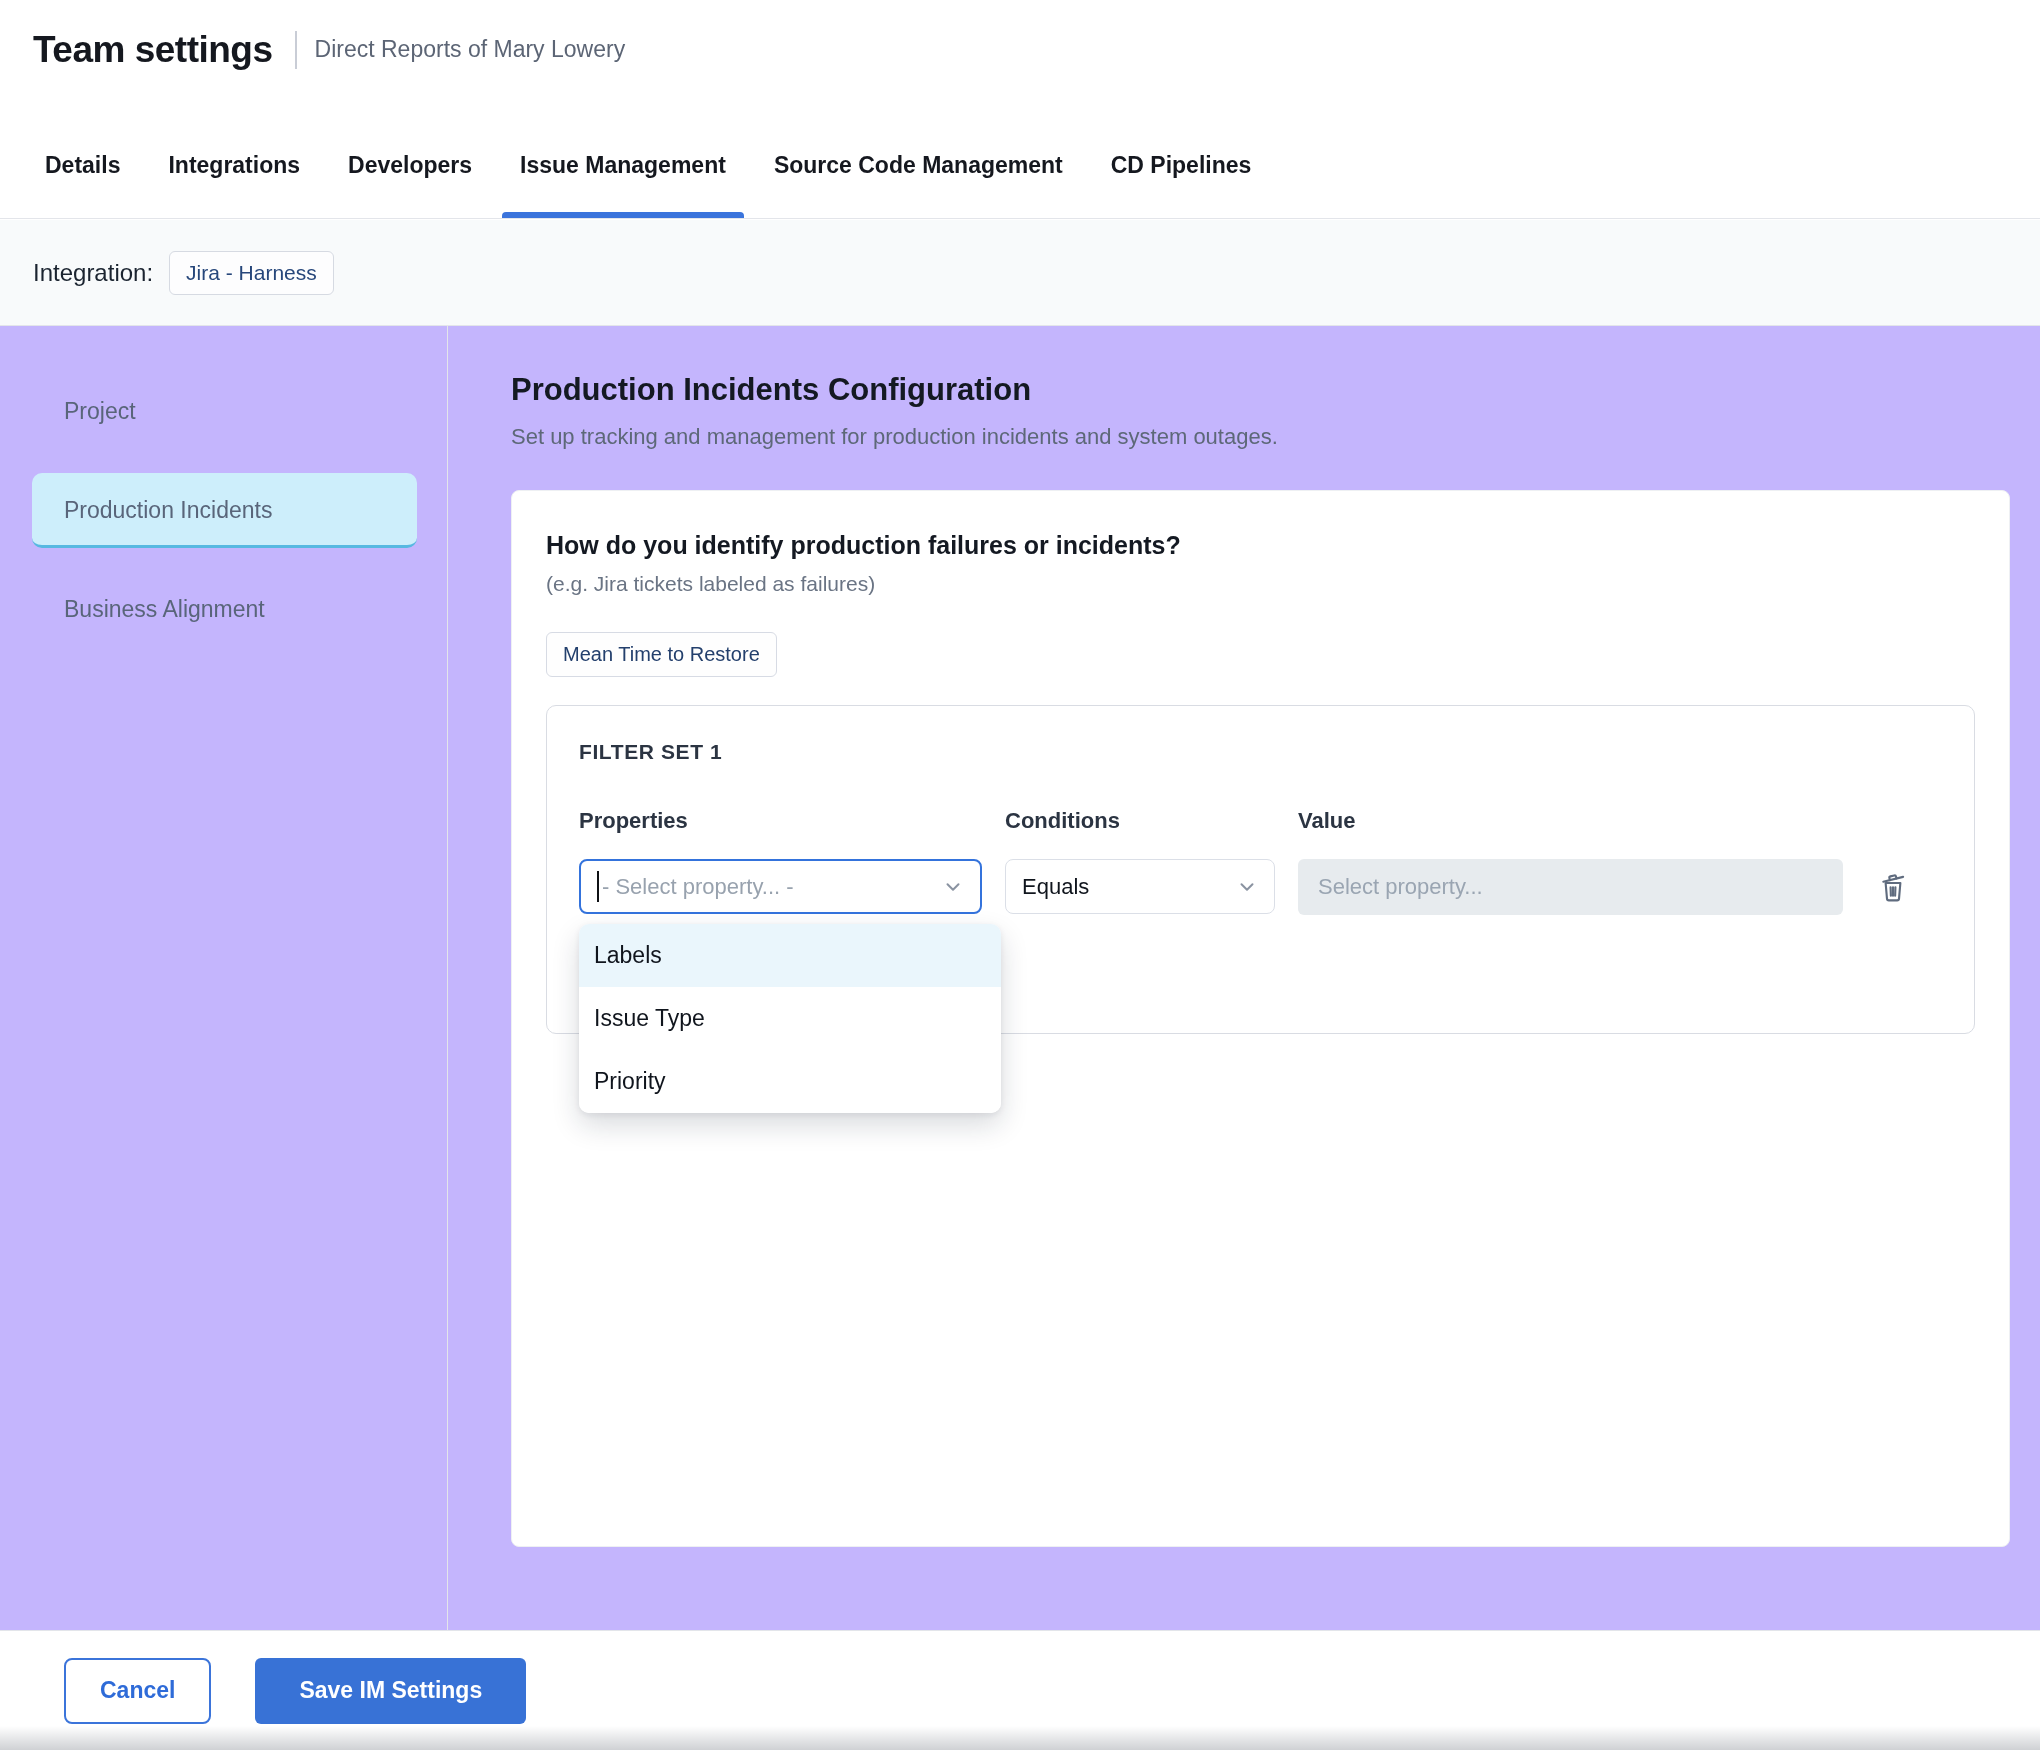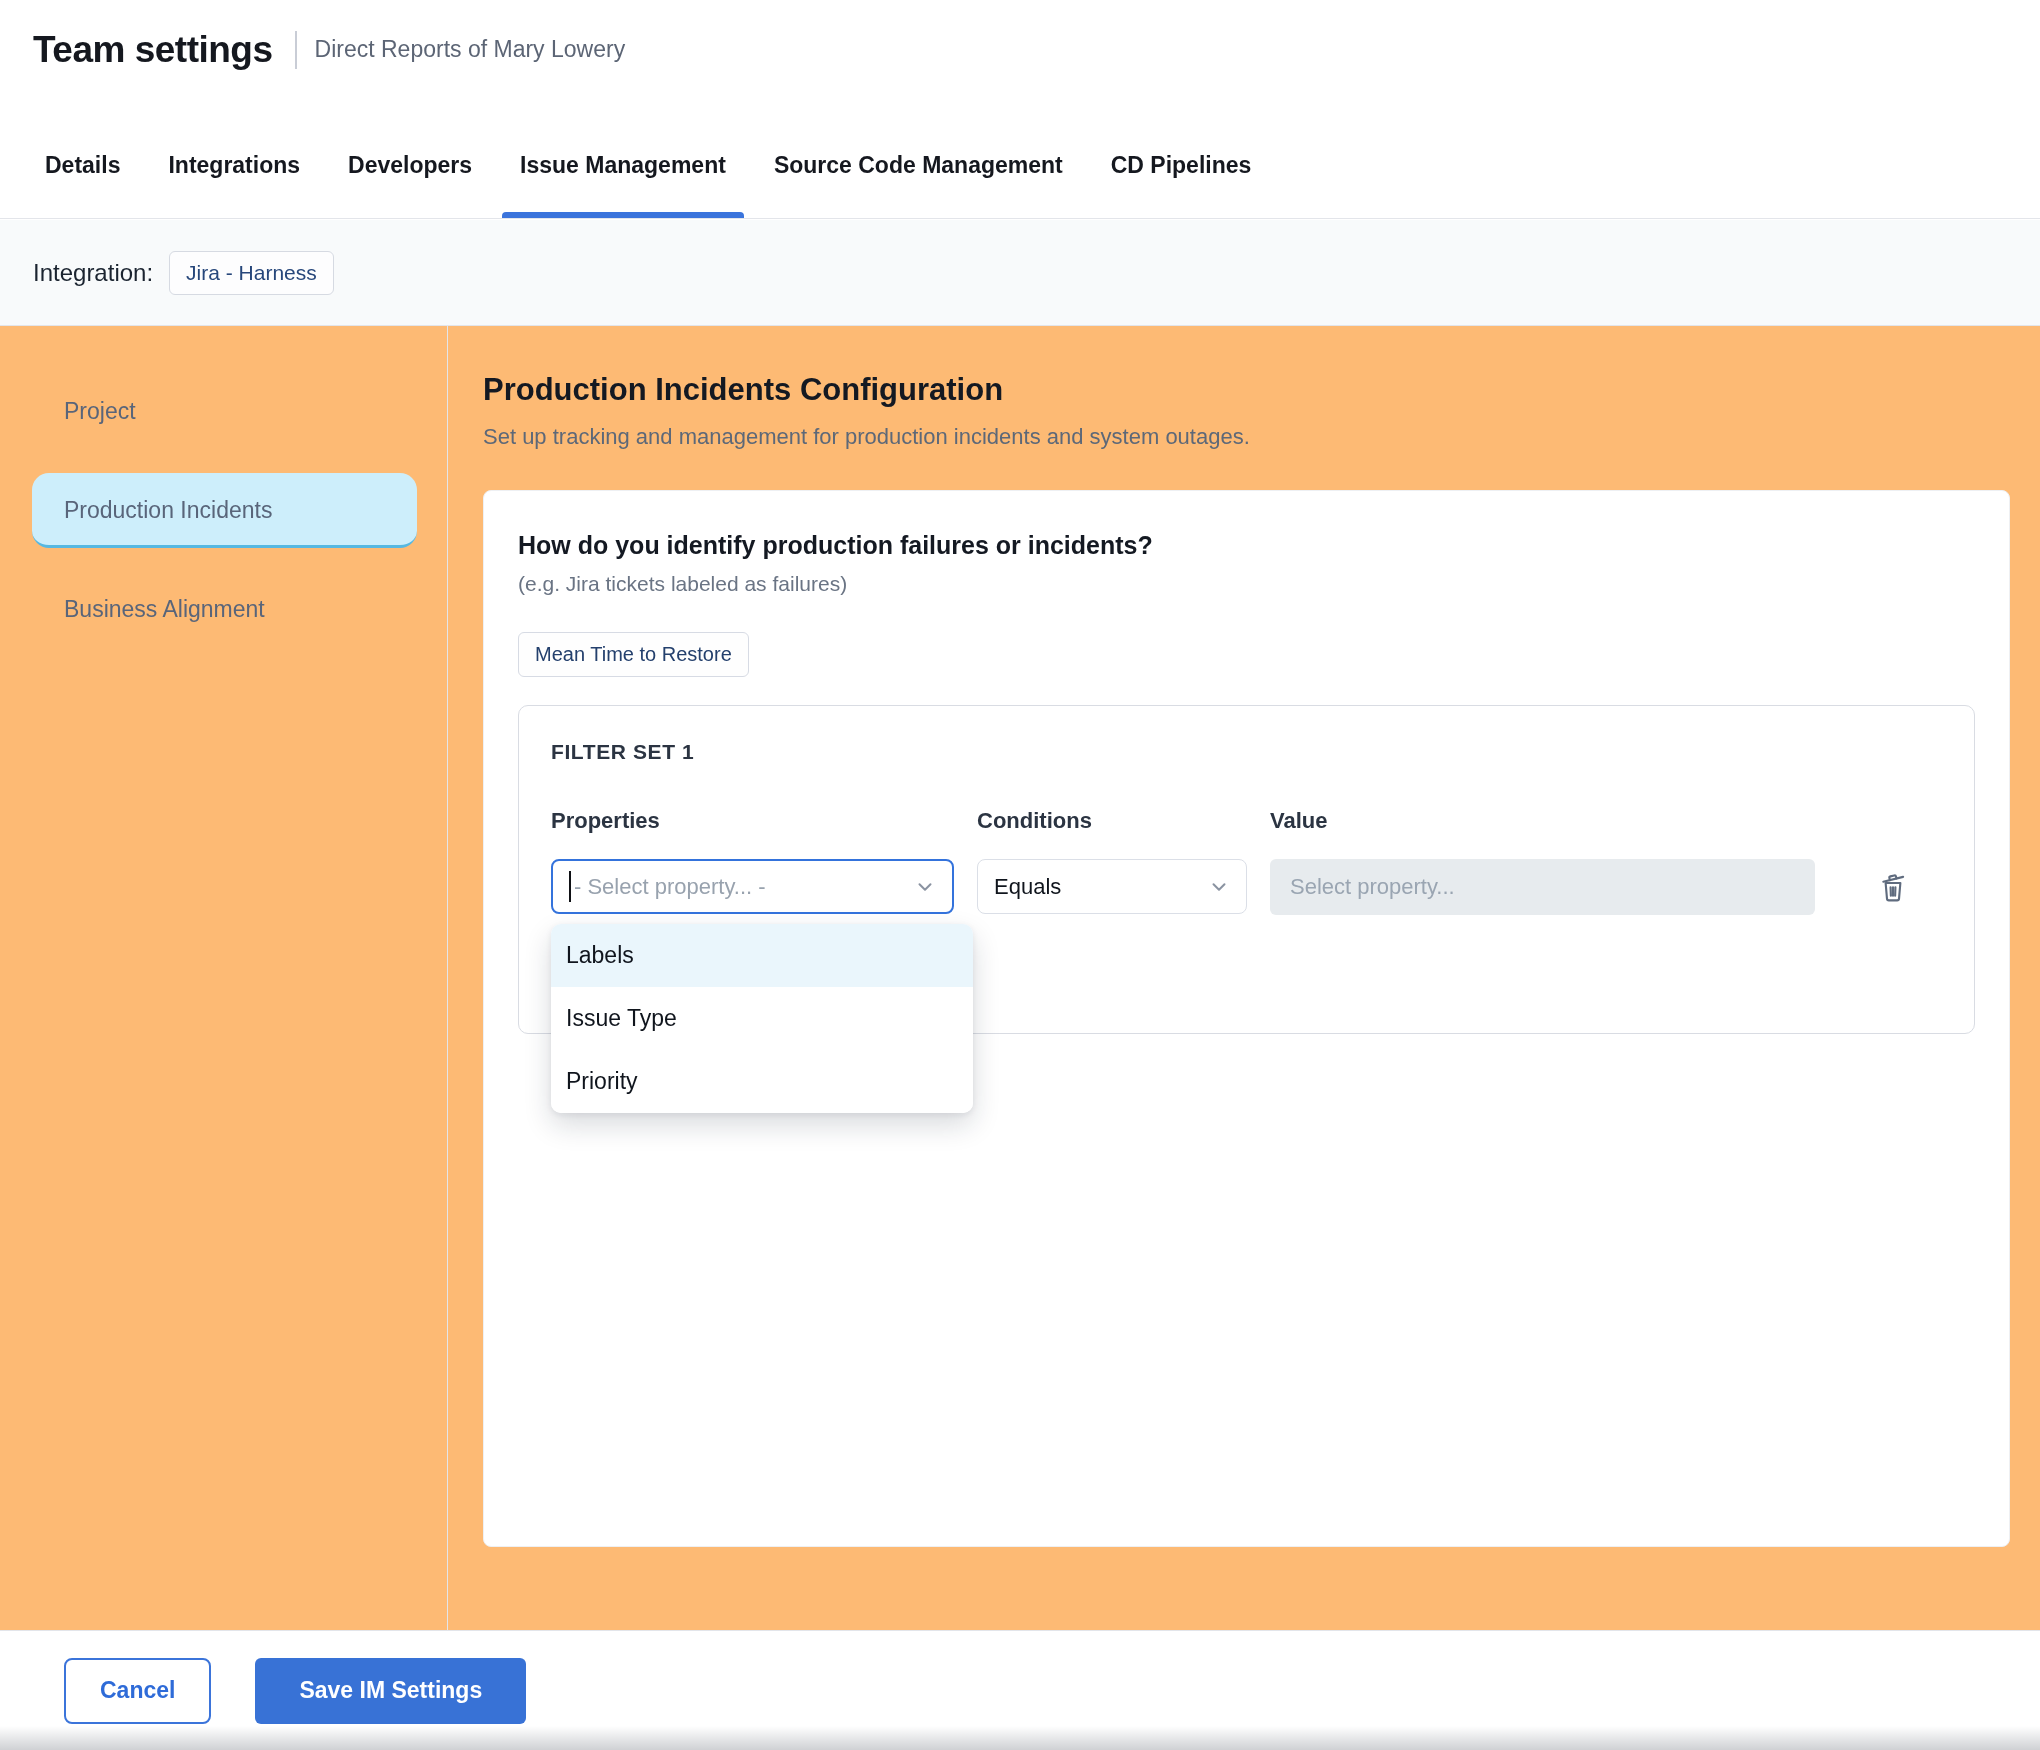--- a/index.html
+++ b/index.html
@@ -42,29 +42,29 @@
   }
   .int-label{ font-size:24px; color:#1b2430; }
   .int-chip{
     font-family:inherit; font-size:21px; color:#27477b; background:#fdfdfe;
     border:1px solid #d6dae2; border-radius:6px; padding:9px 16px; cursor:pointer;
   }
 
   
   .content{
     position:absolute; top:326px; left:0; right:0; bottom:120px;
-    background:#fdba74; display:flex;
+    background:#c4b5fd; display:flex;gap:28px;
   }
   .sidebar{ width:448px; flex:0 0 448px; border-right:1px solid #e3e5ea; padding-top:48px; }
   .side-item{
     margin:0 30px 24px 32px; padding:24px 32px; font-size:23px; color:#59657a;
     border-radius:10px; cursor:pointer;
   }
   .side-item.active{
-    background:#cdeefb; border-bottom:3px solid #57b8e1; padding-bottom:21px;border-radius:17px;
+    background:#cdeefb; border-bottom:3px solid #57b8e1; padding-bottom:21px;
   }
   .main{ flex:1; padding:46px 30px 0 35px; }
   .main h2{ font-size:31px; font-weight:700; color:#141922; margin-bottom:16px; }
   .section-sub{ font-size:22px; color:#5d6878; margin-bottom:40px; }
 
   
   .card{
     background:#ffffff; border:1px solid #eef0f3; border-radius:8px;
     height:1057px; padding:40px 34px; position:relative;
   }

